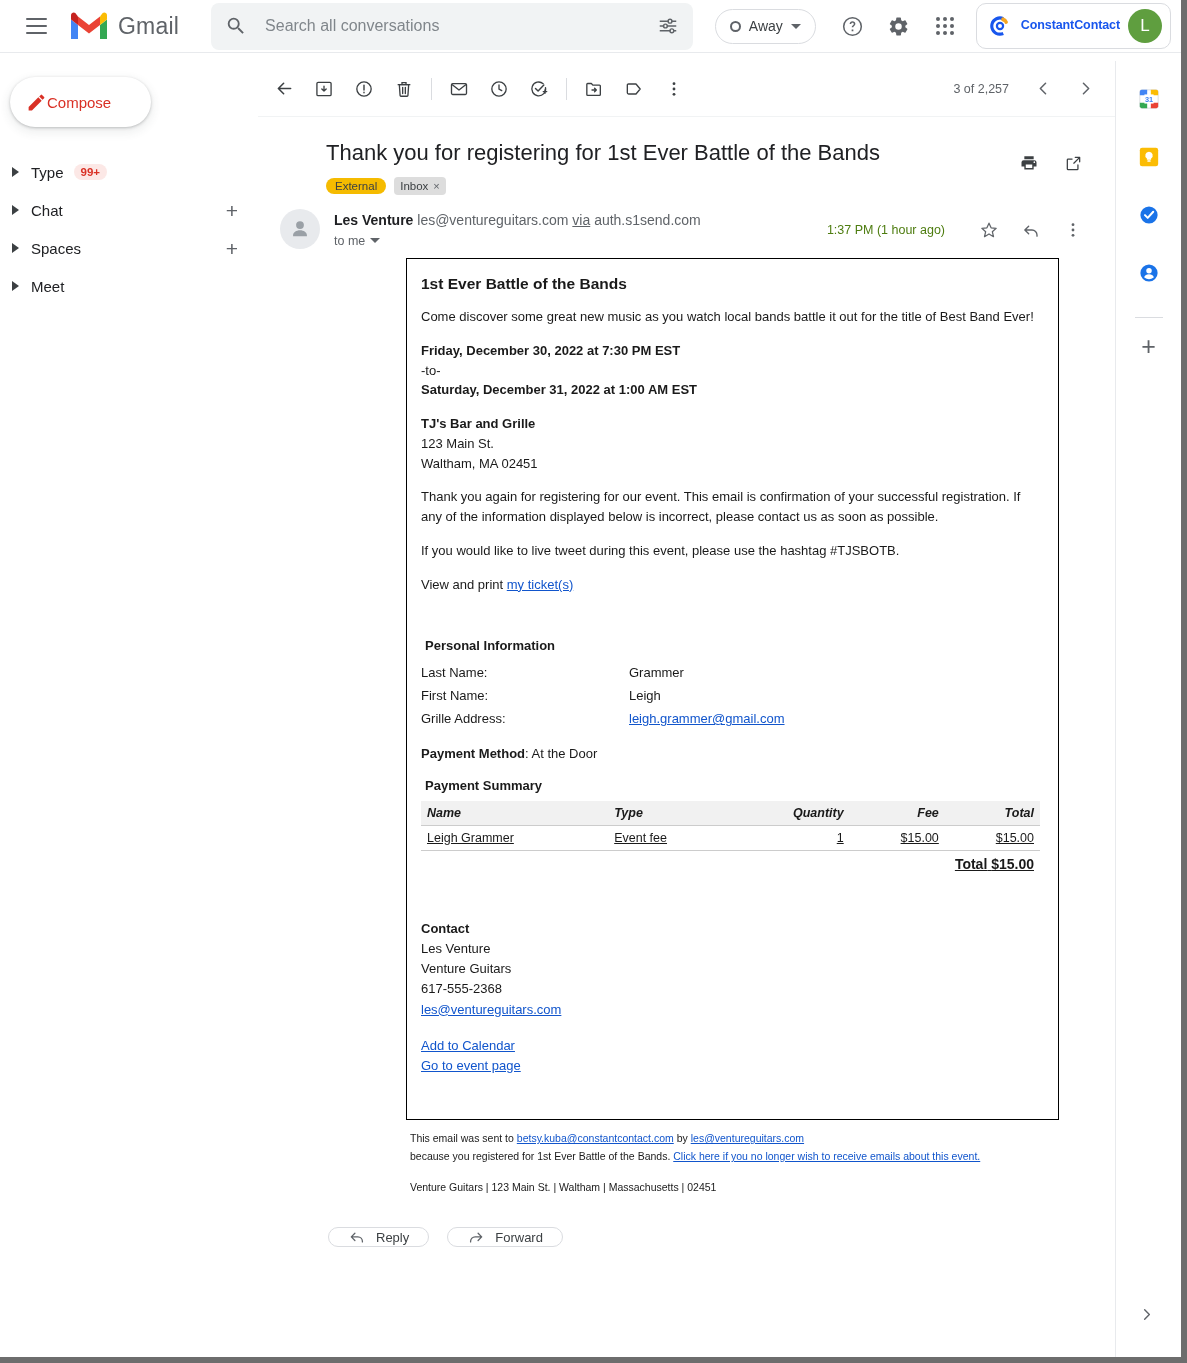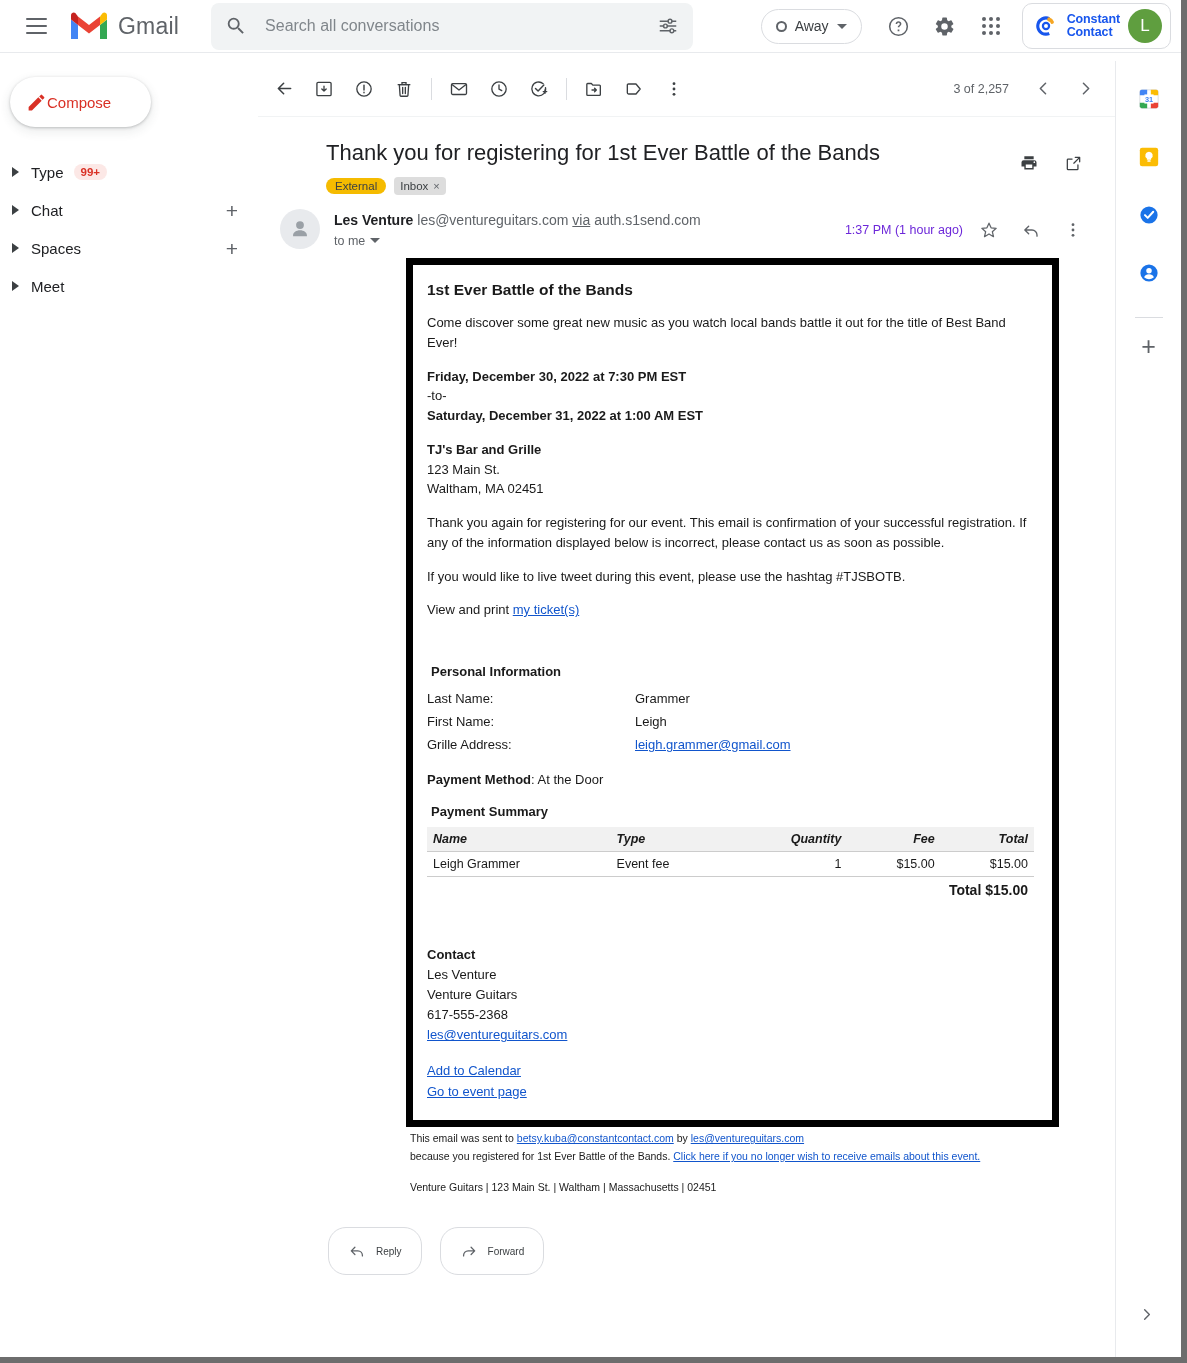--- a/index.html
+++ b/index.html
@@ -74,21 +74,21 @@
     display: flex; align-items: center; justify-content: center; cursor: pointer;
   }
   .dotgrid { display: grid; grid-template-columns: repeat(3,4px); gap: 3px; }
   .dotgrid i { width: 4px; height: 4px; background: #5f6368; border-radius: 50%; display: block; }
 
   .accountbox {
     display: flex; align-items: center; gap: 8px;
     border: 1px solid #dadce0; border-radius: 10px;
     padding: 5px 8px 5px 10px; margin-left: 6px; cursor: pointer; background: #fff;
   }
-  .cc-text { display: flex; flex-direction: column; line-height: 1.05; }
+  .cc-text { display: flex; flex-direction: row; line-height: 1.05; }
   .cc-text span { font-size: 12.5px; font-weight: bold; color: #1856ed; letter-spacing: -.1px; }
   .avatar {
     width: 34px; height: 34px; border-radius: 50%;
     background: #5f9e3f; color: #fff;
     display: flex; align-items: center; justify-content: center;
     font-size: 17px;
   }
 
   
   .leftnav { position: absolute; top: 61px; left: 0; width: 258px; height: 1296px; background: #fff; }
@@ -148,64 +148,64 @@
   .senderavatar {
     width: 40px; height: 40px; border-radius: 50%; background: #e8eaed;
     display: flex; align-items: center; justify-content: center; flex: 0 0 40px;
   }
   .senderinfo { margin-left: 14px; padding-top: 3px; }
   .sline1 { font-size: 14px; color: #5f6368; }
   .sname { font-weight: bold; color: #202124; }
   .via-u { text-decoration: underline; }
   .sline2 { font-size: 12.5px; color: #5f6368; margin-top: 6px; display: flex; align-items: center; gap: 5px; cursor: pointer; }
   .sright { margin-left: auto; display: flex; align-items: center; gap: 2px; padding-top: 1px; }
-  .stime { font-size: 12.5px; color: #6d28d9; margin-right: 4px; }
+  .stime { font-size: 12.5px; color: #4d7c0f; margin-right: 22px; }
 
   
   .emailcard {
     position: absolute; left: 148px; top: 197px;
     width: 653px; min-height: 862px;
-    border: 7px solid #000000; background: #fff;
+    border: 1px solid #000000; background: #fff;
     padding: 14px 18px 18px 14px;
     color: #1a1a1a;
   }
   .e-h1 { font-size: 15.5px; font-weight: bold; margin: 2px 0 14px 0; }
   .e-p { font-size: 13px; line-height: 1.52; margin: 0 0 14px 0; }
   .e-b { font-weight: bold; }
   .e-link { color: #1155cc; text-decoration: underline; cursor: pointer; }
   .e-sec { font-size: 13px; font-weight: bold; margin: 0 0 8px 4px; }
 
   .pitable { width: 100%; border-collapse: collapse; font-size: 13px; margin-bottom: 14px; }
   .pitable td { padding: 4px 0; vertical-align: top; }
   .pitable td.lbl { width: 208px; }
 
   .paytable { width: 100%; border-collapse: collapse; font-size: 12.5px; margin-top: 4px; }
   .paytable th {
     background: #f1f1f1; font-style: italic; font-weight: bold;
     padding: 5px 6px; text-align: left; border-bottom: 1px solid #ccc;
   }
   .paytable th.r, .paytable td.r { text-align: right; }
-  .paytable td { padding: 5px 6px; border-bottom: 1px solid #ccc; }
+  .paytable td { padding: 5px 6px; border-bottom: 1px solid #ccc; text-decoration: underline; }
   .totalrow { text-align: right; font-weight: bold; font-size: 14px; padding: 9px 6px 0 6px; }
 
   .e-contact-line { font-size: 13px; line-height: 1.55; }
 
   
   .cardfooter { position: absolute; left: 152px; top: 1068px; width: 600px; }
   .cf-line { font-size: 10.5px; color: #1a1a1a; line-height: 1.72; }
   .cf-link { color: #1155cc; text-decoration: underline; cursor: pointer; }
   .cf-addr { font-size: 10.5px; color: #1a1a1a; margin-top: 16px; }
 
   
   .rfrow { position: absolute; left: 70px; top: 1166px; display: flex; gap: 18px; }
   .rfbtn {
     display: flex; align-items: center; gap: 10px;
-    height: 48px; padding: 0 19px;
+    height: 20px; padding: 0 19px;
     border: 1px solid #dadce0; border-radius: 18px; background: #fff;
-    font-size: 10px; color: #3c4043; cursor: pointer;
+    font-size: 13px; color: #3c4043; cursor: pointer;
   }
 
   
   .rightrail {
     position: absolute; top: 61px; left: 1115px; width: 66px; height: 1296px;
     background: #fff; border-left: 1px solid #e8eaed;
     display: flex; flex-direction: column; align-items: center; padding-top: 18px;
   }
   .railbtn { width: 40px; height: 40px; margin-bottom: 18px; border-radius: 50%;
              display: flex; align-items: center; justify-content: center; cursor: pointer; }

